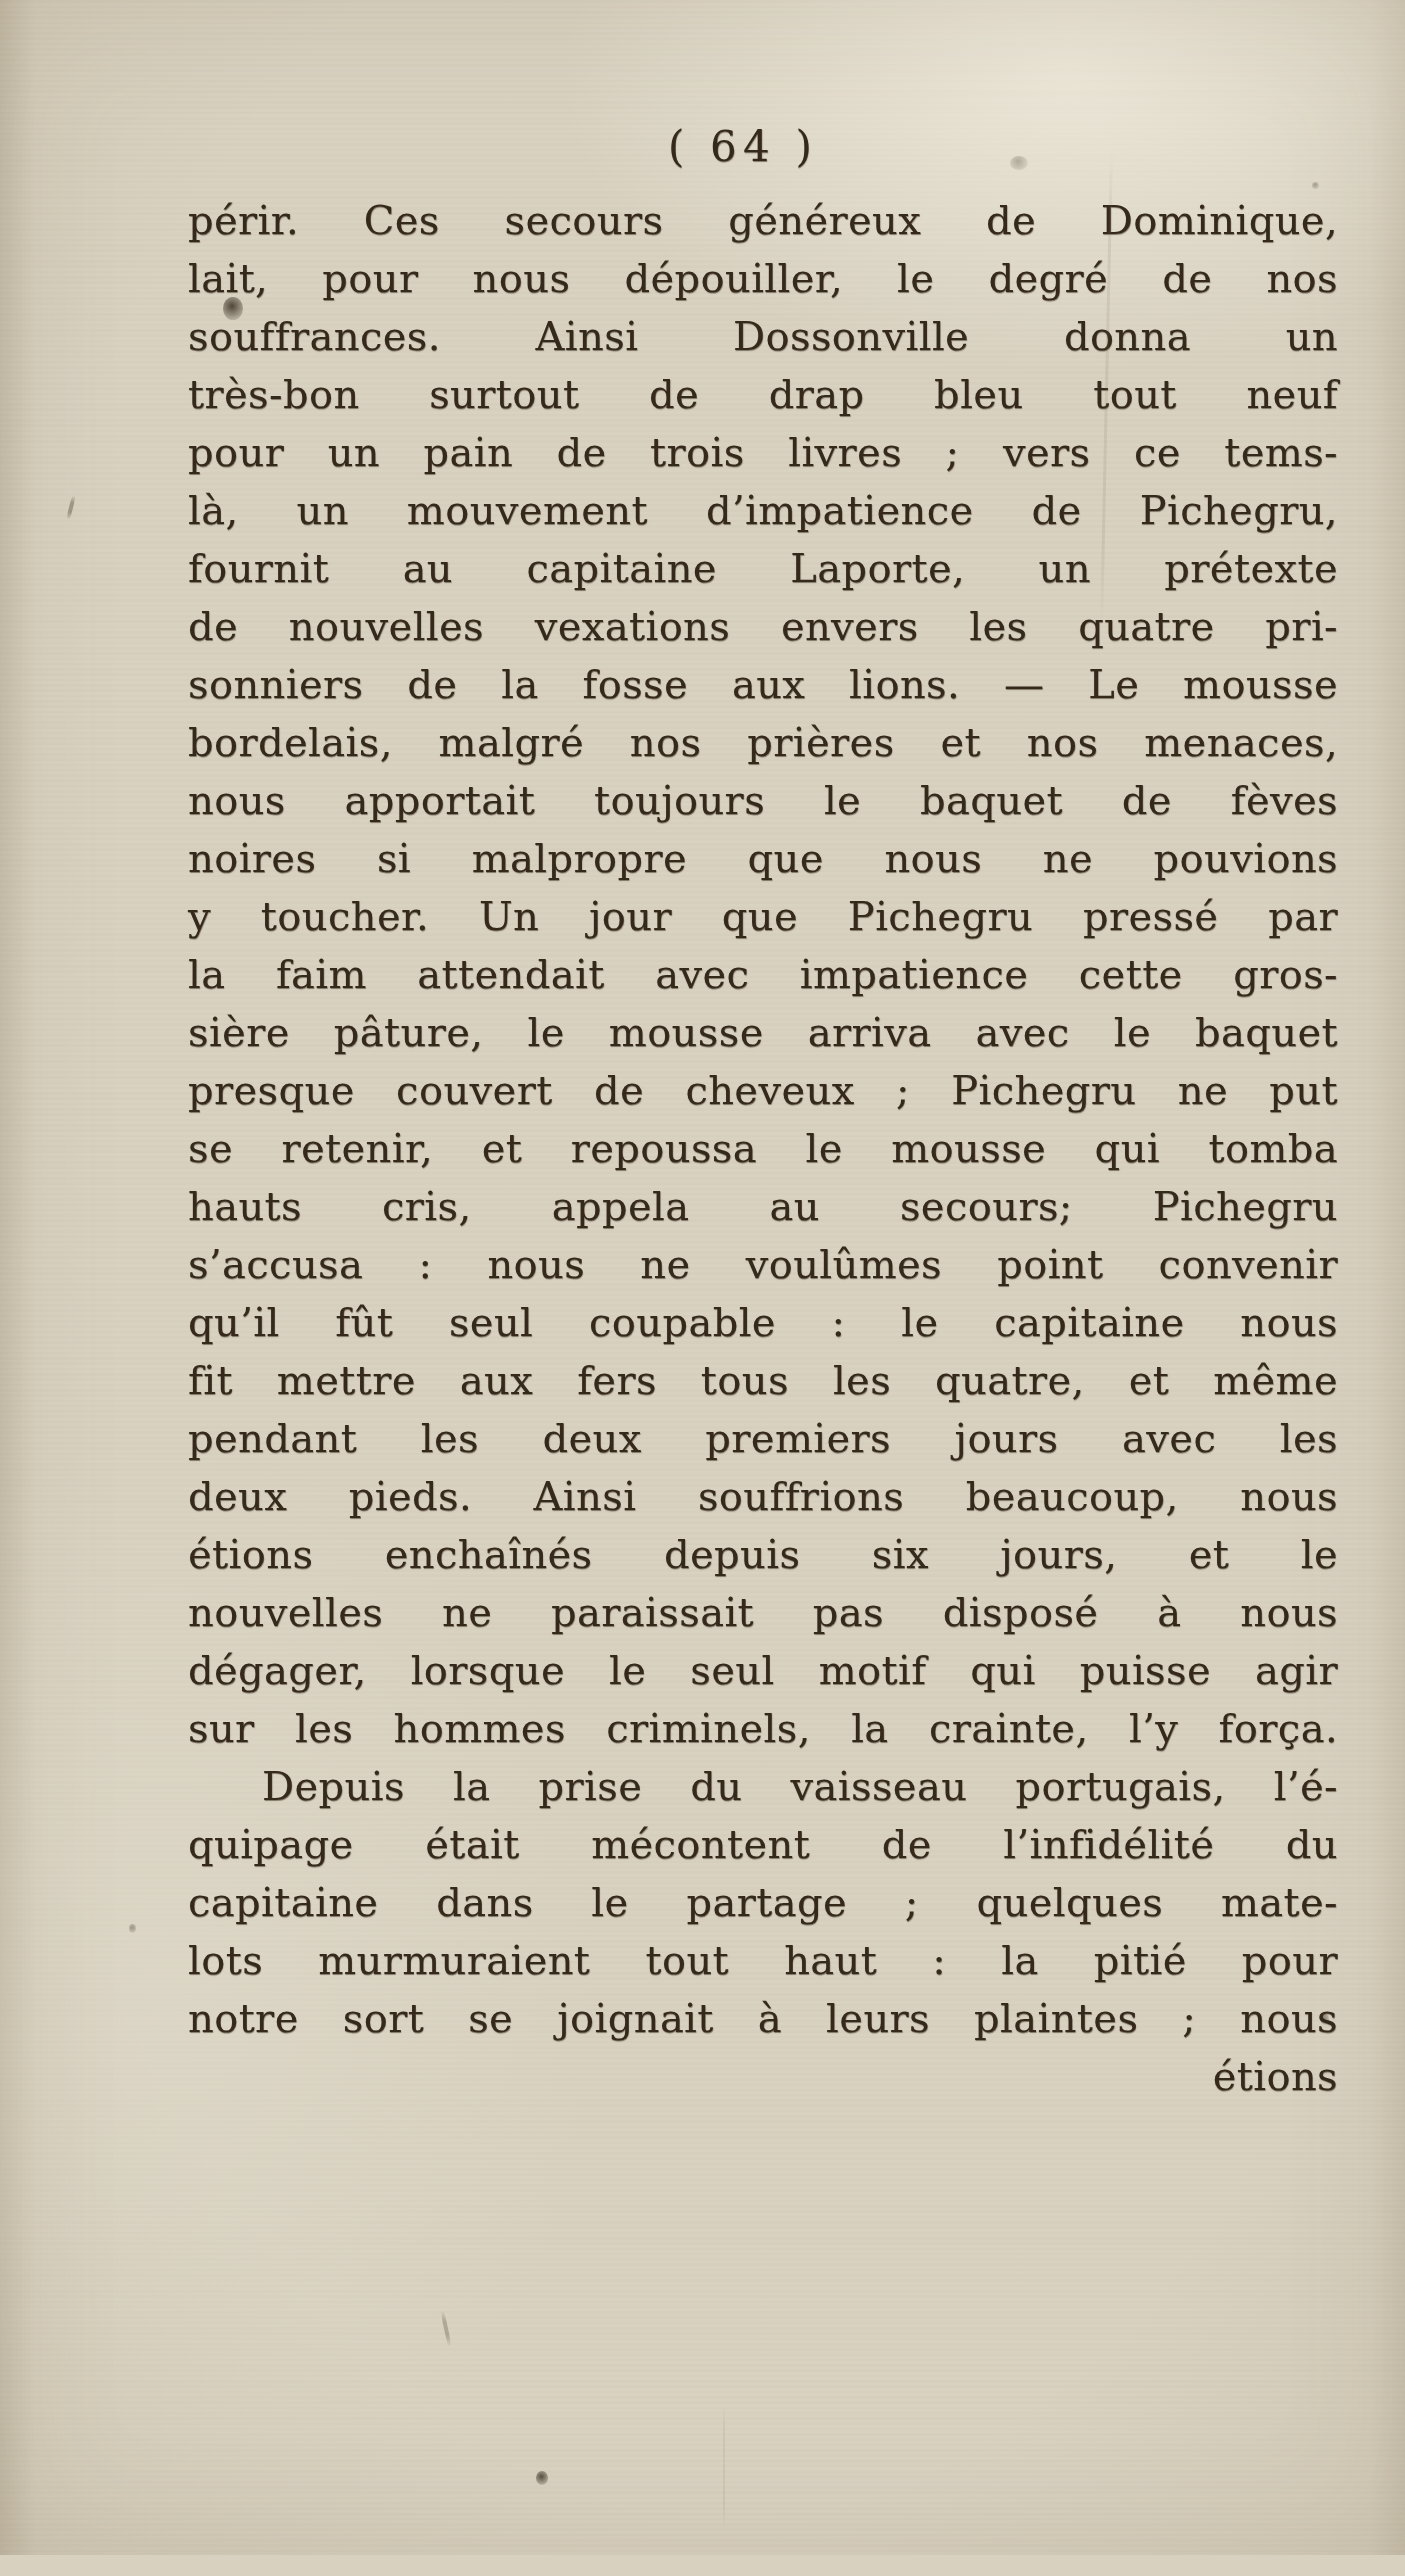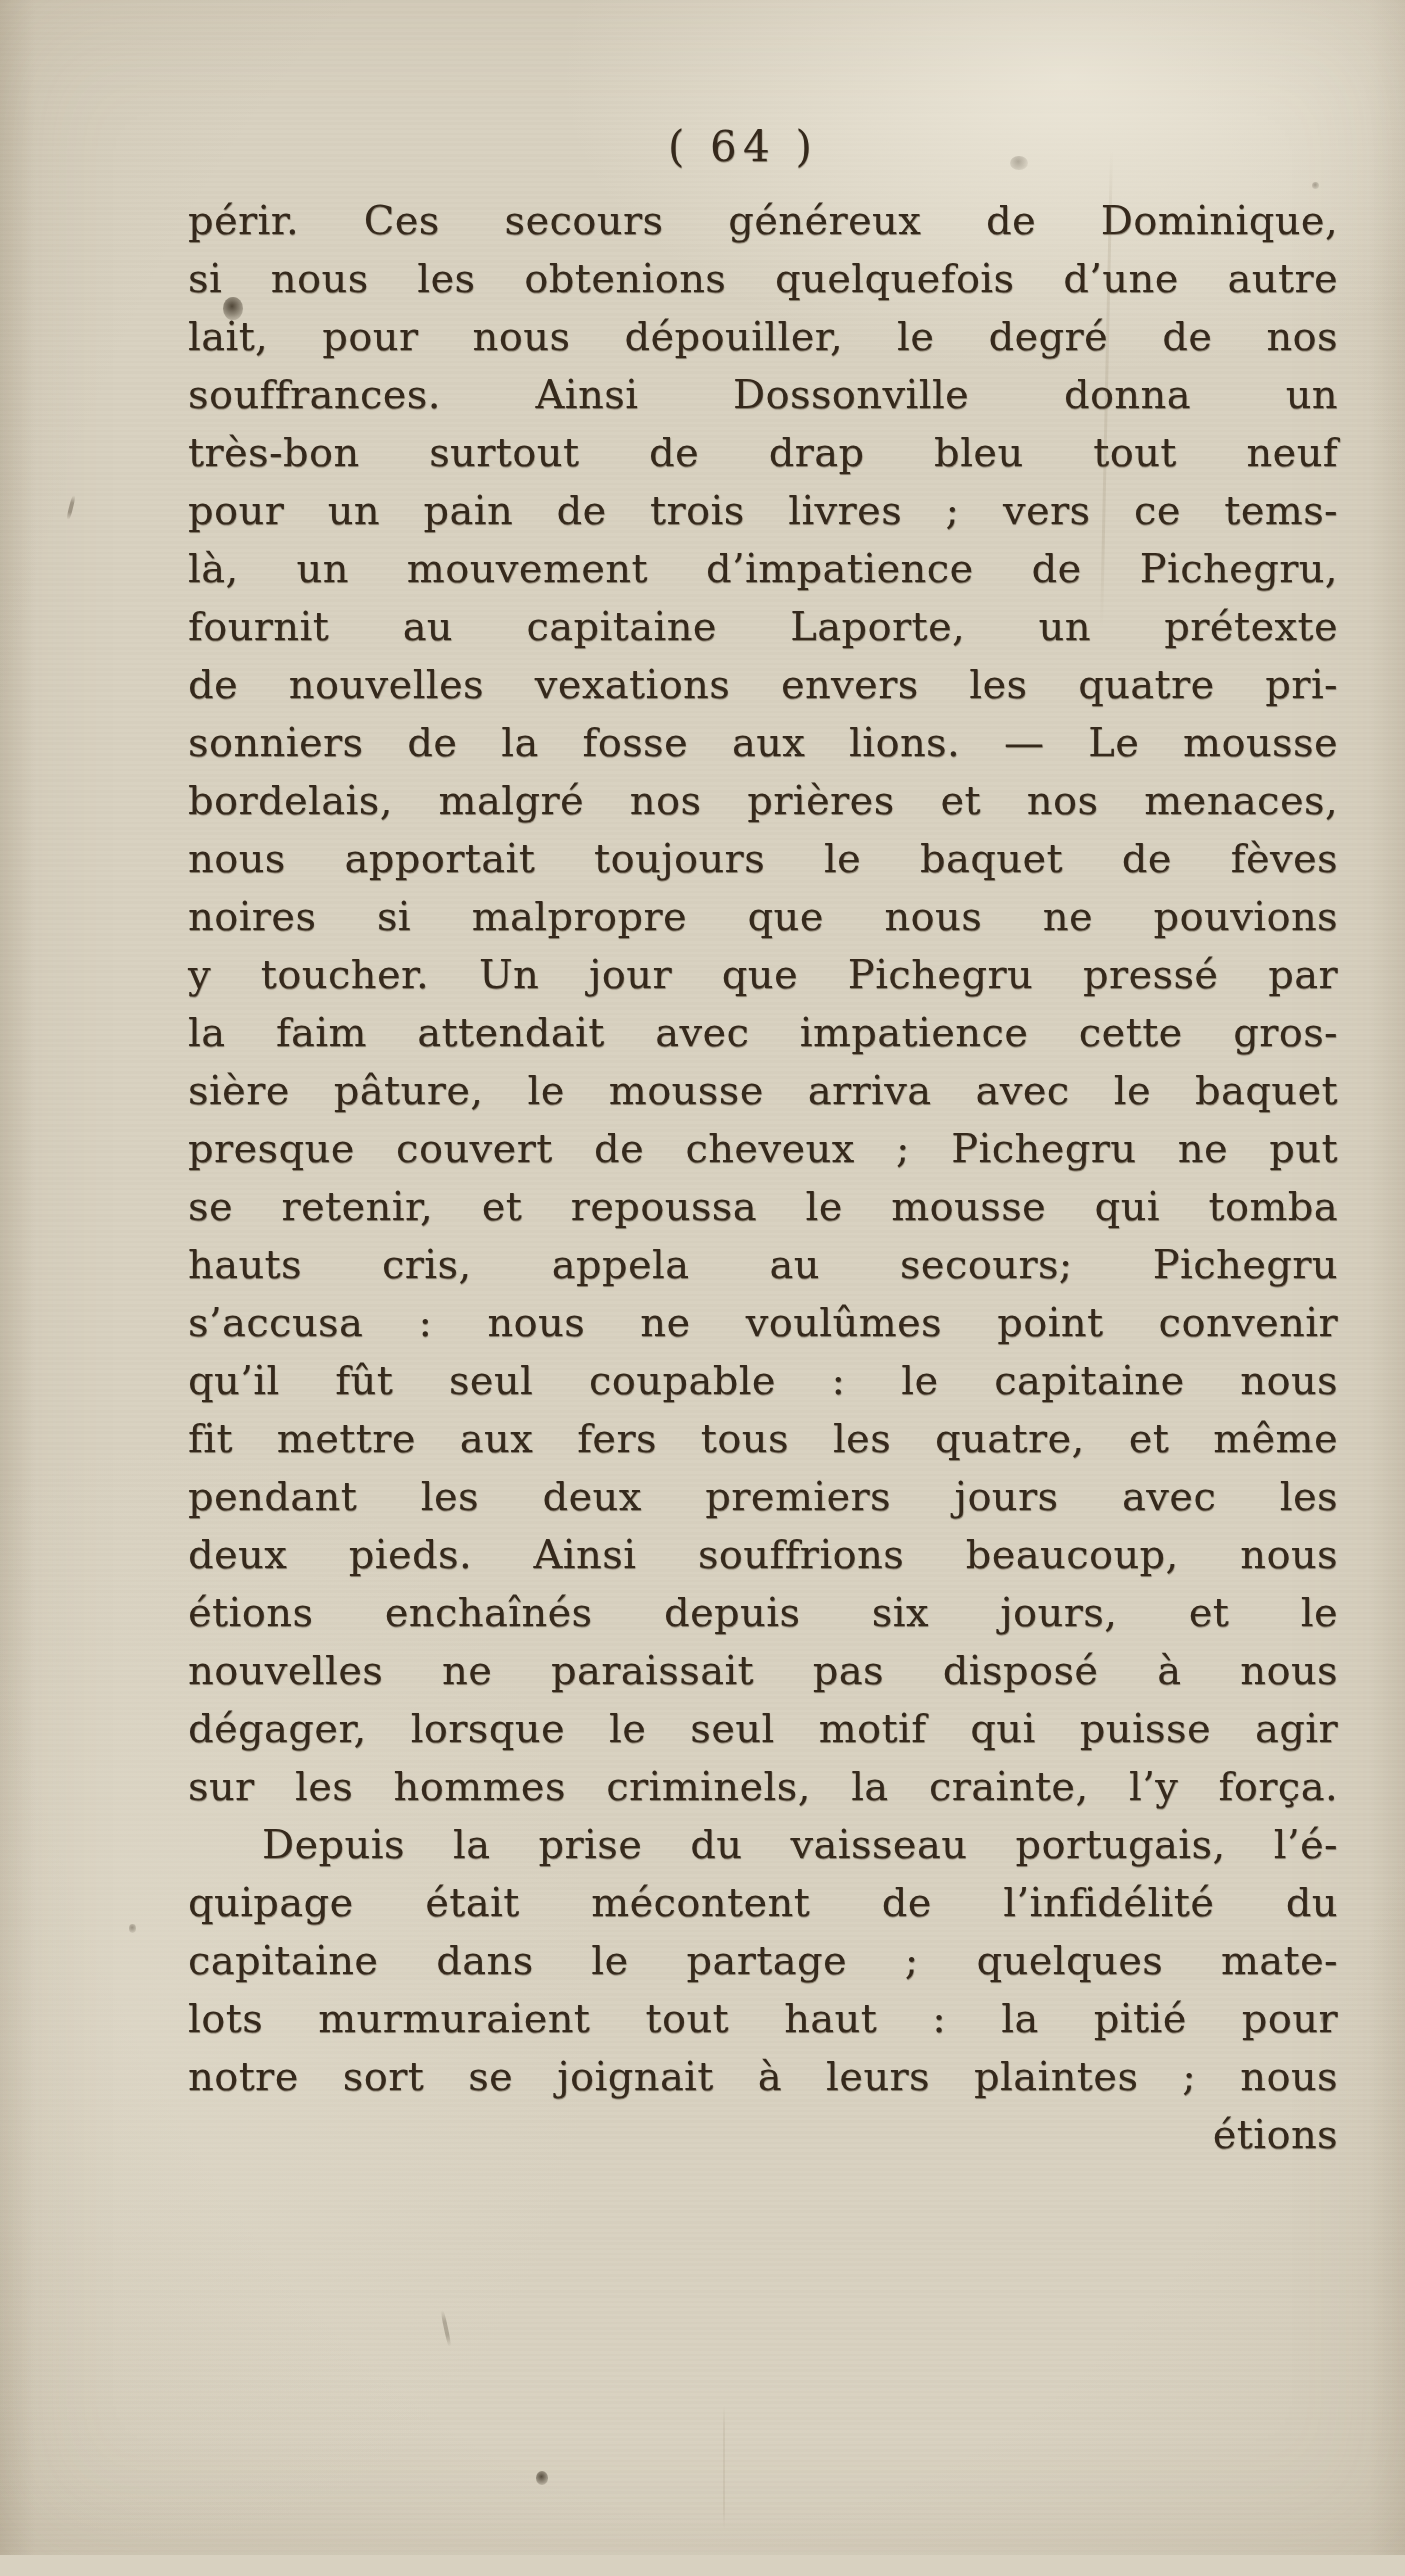--- a/index.html
+++ b/index.html
@@ -65,21 +65,20 @@
 </style>
 </head>
 <body>
 
 <div class="page">
 
   <div class="page-number">( 64 )</div>
 
   <div class="body-text">
     <div class="line">périr. Ces secours généreux de Dominique,</div>
-    <div class="line">si nous les obtenions quelquefois d’une autre</div>
     <div class="line">lait, pour nous dépouiller, le degré de nos</div>
     <div class="line">souffrances. Ainsi Dossonville donna un</div>
     <div class="line">très-bon surtout de drap bleu tout neuf</div>
     <div class="line">pour un pain de trois livres ; vers ce tems-</div>
     <div class="line">là, un mouvement d’impatience de Pichegru,</div>
     <div class="line">fournit au capitaine Laporte, un prétexte</div>
     <div class="line">de nouvelles vexations envers les quatre pri-</div>
     <div class="line">sonniers de la fosse aux lions. — Le mousse</div>
     <div class="line">bordelais, malgré nos prières et nos menaces,</div>
     <div class="line">nous apportait toujours le baquet de fèves</div>

